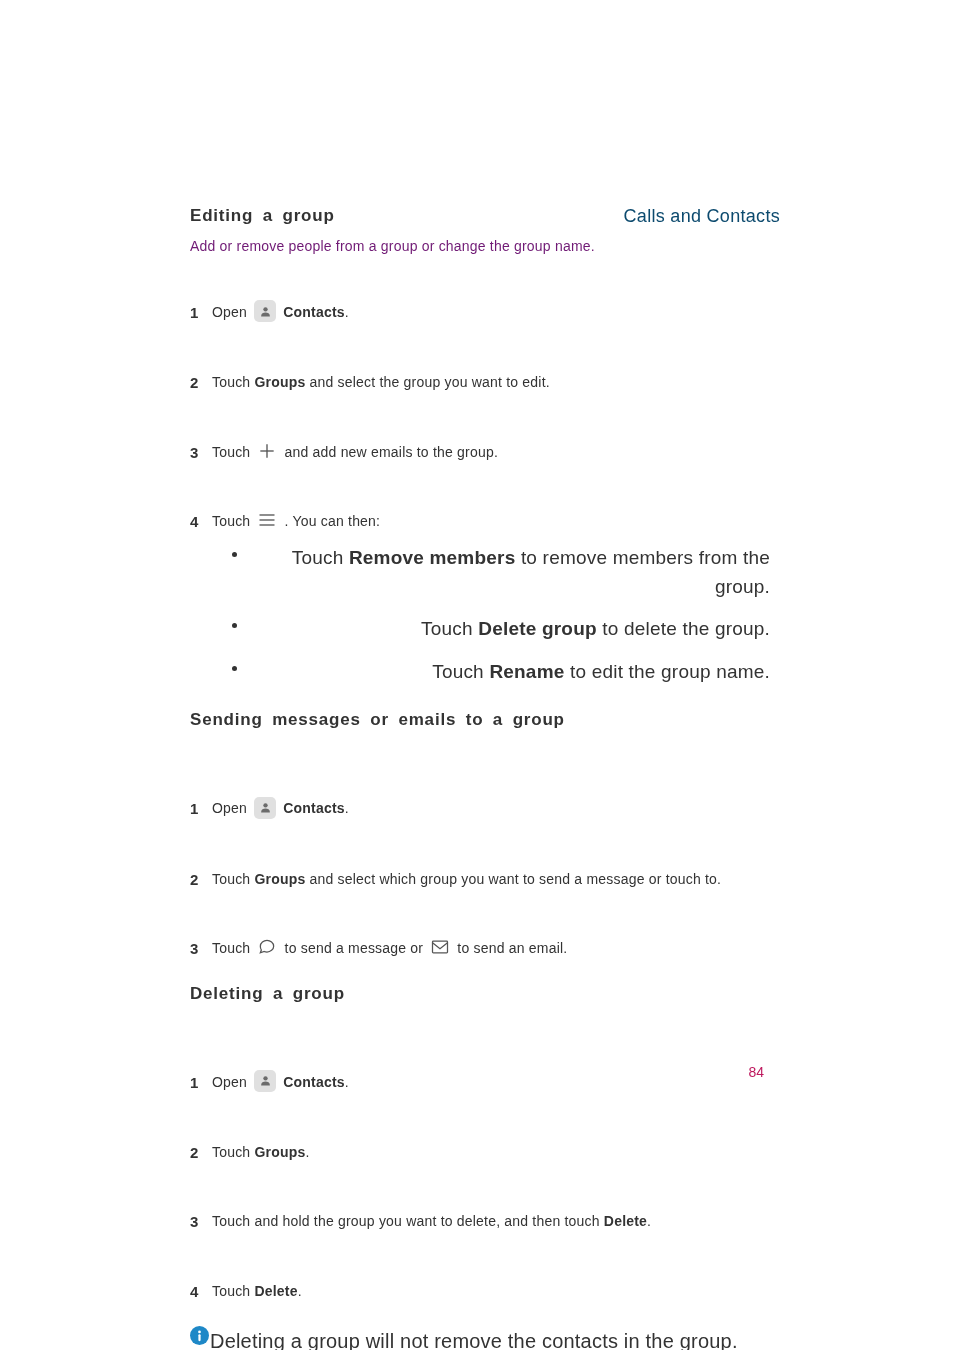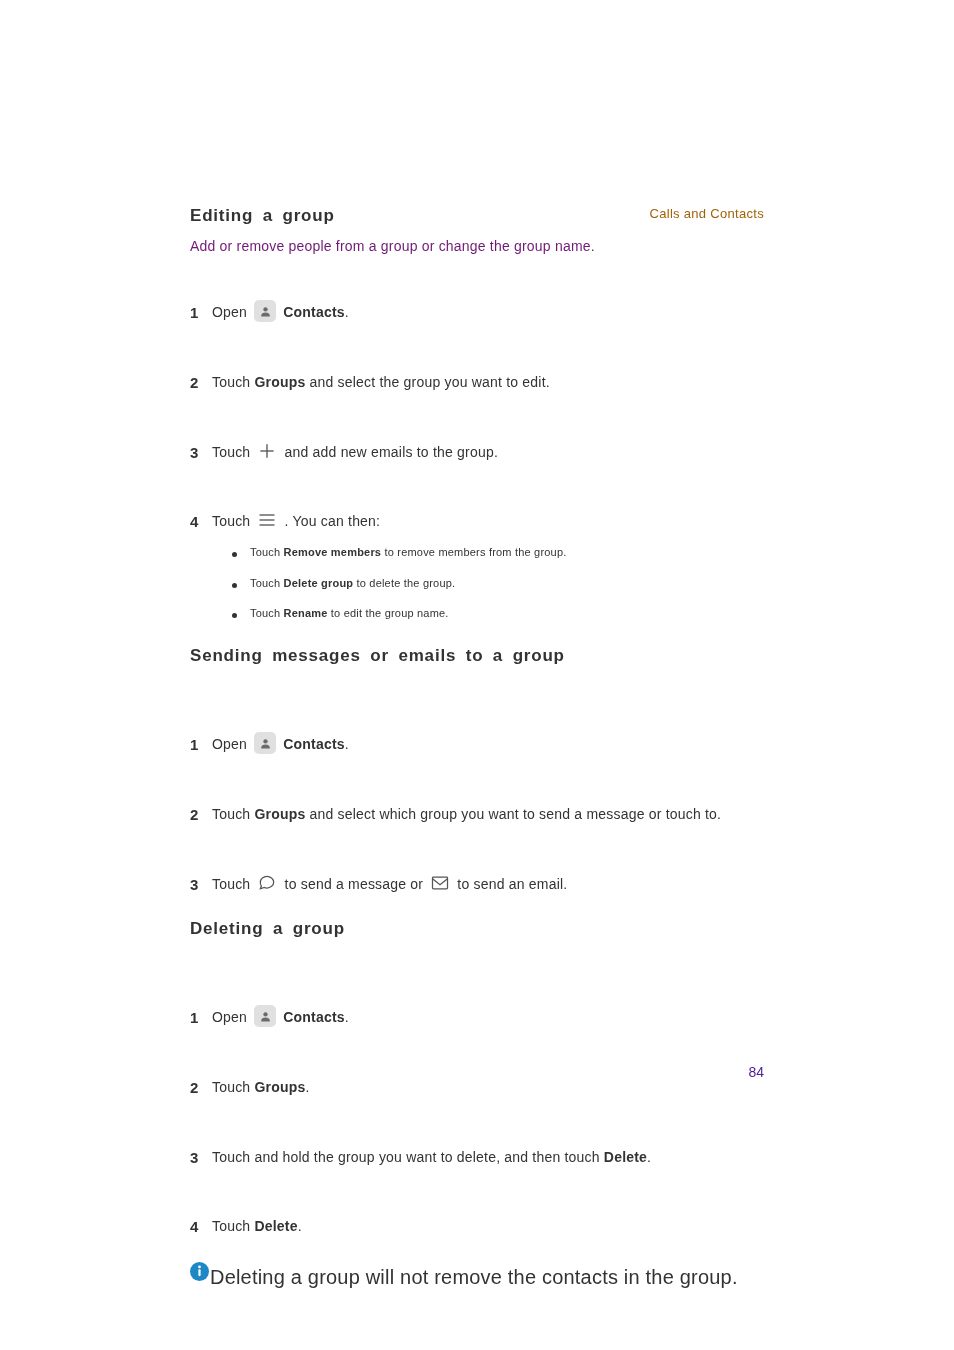--- a/index.html
+++ b/index.html
@@ -15,24 +15,24 @@
     color: #333;
   }
   .page {
     position: absolute;
     left: 190px;
     top: 206px;
     width: 580px;
   }
   .breadcrumb {
     position: absolute;
-    right: 190px;
+    right: 174px;
     top: 206px;
-    font-size: 13px;
-    color: #a16207;
+    font-size: 18px;
+    color: #0c4a6e;
     letter-spacing: 0.3px;
   }
   h3.section {
     font-size: 17px;
     font-weight: 700;
     color: #333;
     margin: 0 0 12px 0;
     letter-spacing: 0.8px;
     word-spacing: 4px;
   }
@@ -70,22 +70,23 @@
   .bold { font-weight: 700; }
   ul.bullets {
     list-style: none;
     padding: 0;
     margin: 12px 0 0 16px;
   }
   ul.bullets > li {
     position: relative;
     padding-left: 22px;
     margin-bottom: 14px;
-    font-size: 11px;
+    font-size: 19px;
     line-height: 1.5;
+    text-align: right;
   }
   ul.bullets > li::before {
     content: "";
     position: absolute;
     left: 4px;
     top: 8px;
     width: 5px;
     height: 5px;
     background: #333;
     border-radius: 50%;
@@ -135,21 +136,21 @@
     display: flex;
     align-items: center;
     justify-content: center;
   }
   .note .info-icon svg { width: 9px; height: 12px; fill: #fff; }
   .page-number {
     position: absolute;
     right: 190px;
     bottom: 270px;
     font-size: 14px;
-    color: #4c1d95;
+    color: #be185d;
   }
   .spacer { height: 8px; }
   .first-section { margin-top: 34px; }
 </style>
 </head>
 <body>
 
 <div class="breadcrumb">Calls and Contacts</div>
 
 <div class="page">

